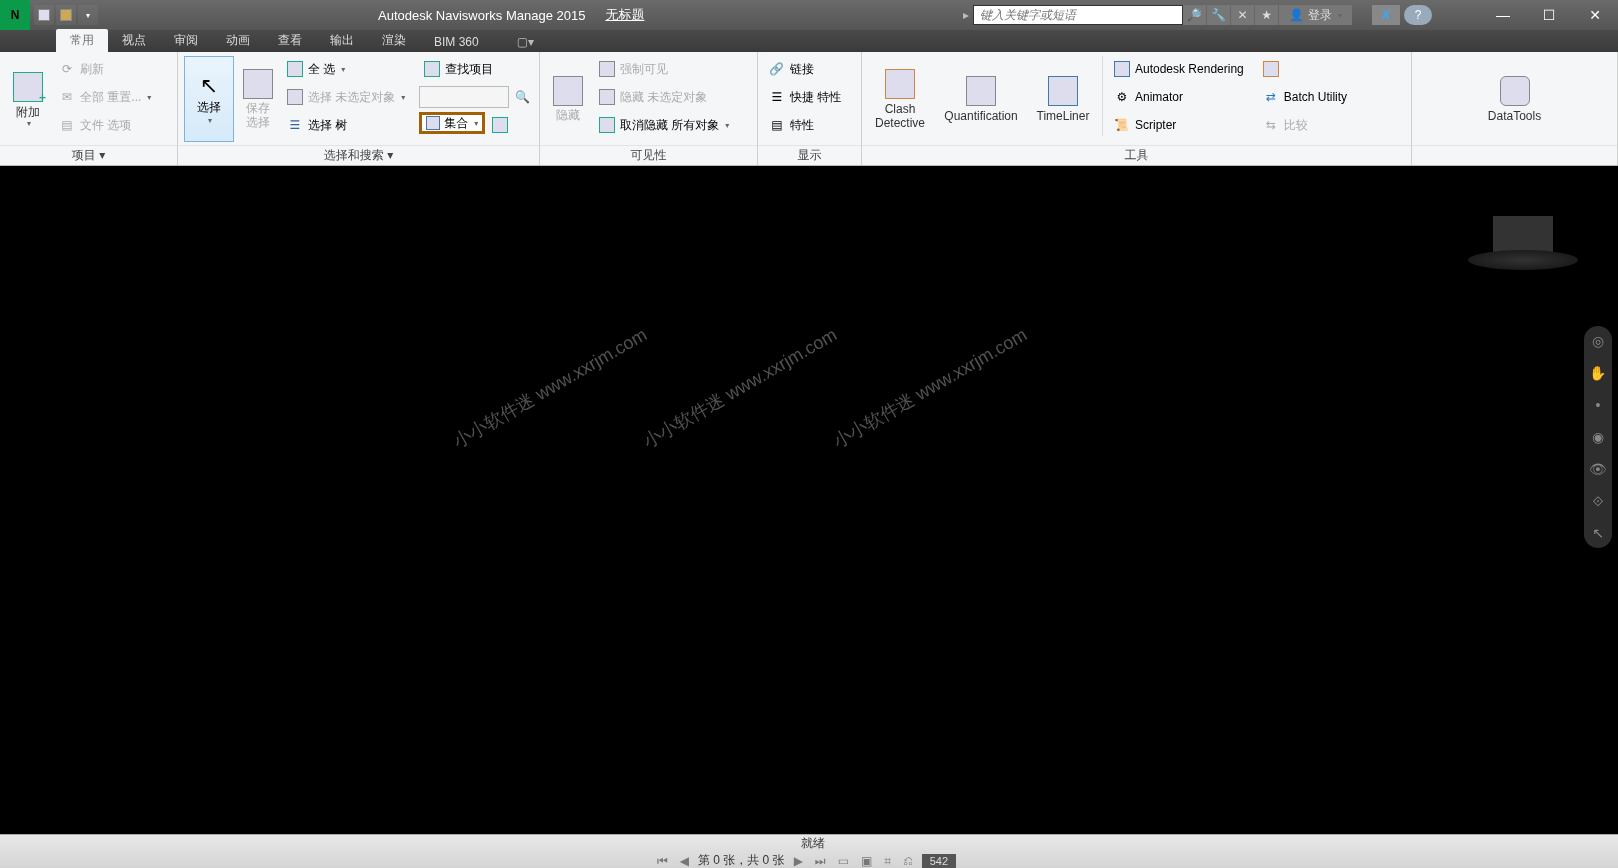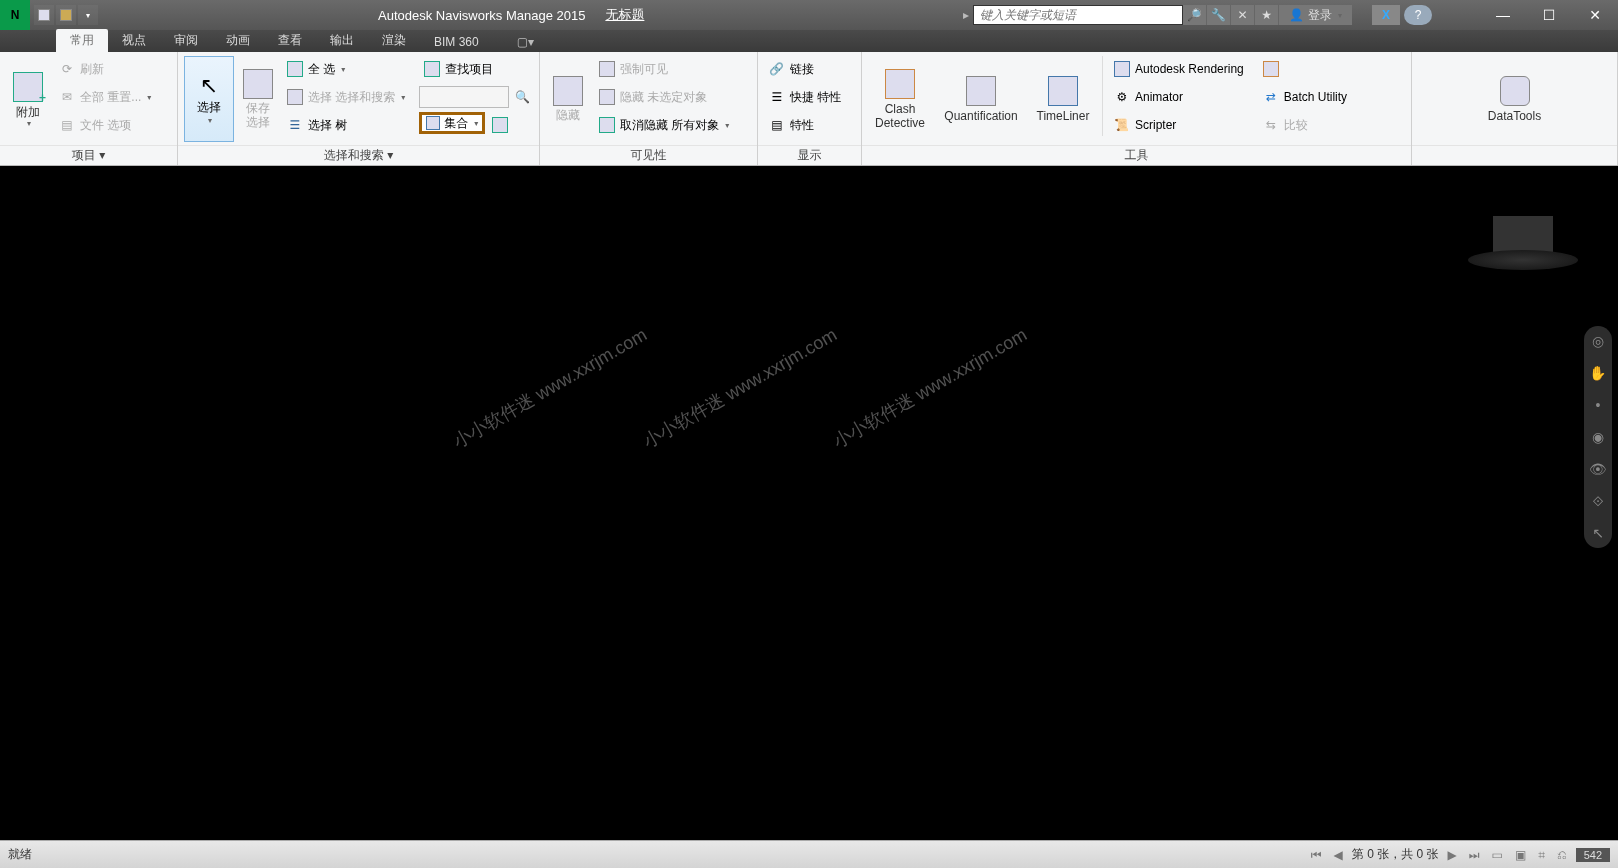--- a/index.html
+++ b/index.html
@@ -53,21 +53,21 @@
     
     .viewport { flex: 1; background: #000; position: relative; }
     .watermark { position: absolute; color: #515151; font-size: 18px; transform: rotate(-30deg); white-space: nowrap; }
     .navcube { position: absolute; top: 50px; right: 50px; width: 90px; height: 70px; }
     .navcube .top3d { width: 60px; height: 38px; background: #333; margin: 0 auto; }
     .navcube .disc { width: 110px; height: 20px; border-radius: 50%; background: radial-gradient(#333, #111); margin-left: -10px; margin-top: -4px; }
     .nav-toolbar { position: absolute; right: 6px; top: 160px; width: 28px; background: #2d2d2d; border-radius: 14px; padding: 6px 0; display: flex; flex-direction: column; align-items: center; gap: 14px; }
     .nav-tool { width: 18px; height: 18px; color: #888; cursor: pointer; display:flex; align-items:center; justify-content:center; font-size:14px; }
 
     
-    .statusbar { height: 28px; background: linear-gradient(#e8e8e8, #d4d4d4); border-top: 1px solid #aaa; display: flex; align-items: center; font-size: 12px; color: #333; }
+    .statusbar { height: 34px; background: linear-gradient(#e8e8e8, #d4d4d4); border-top: 1px solid #aaa; display: flex; align-items: center; font-size: 12px; color: #333; flex-direction: column; }
     .status-left { padding-left: 8px; flex: 1; }
     .status-right { display: flex; align-items: center; gap: 6px; padding-right: 8px; }
     .sb-btn { padding: 0 3px; color: #777; cursor: pointer; }
     .sb-num { background: #555; color: #ddd; padding: 1px 8px; font-size: 11px; }
     
     
     .ico-sq { width: 16px; height: 16px; border: 1px solid #888; background: #dde; }
     .ico-green { border-color: #2a8; }
     .ico-blue { border-color: #47a; }
     .ico-orange { border-color: #c84; }
@@ -181,21 +181,21 @@
             <span class="icon">
               <div class="ico-sq ico-green"></div>
             </span>
             <span>全 选</span>
             <span class="dd">▾</span>
           </div>
         <div class="small-btn disabled">
             <span class="icon">
               <div class="ico-sq"></div>
             </span>
-            <span>选择 选择和搜索</span>
+            <span>选择 未选定对象</span>
             <span class="dd">▾</span>
           </div>
         <div class="small-btn">
             <span class="icon" style="color:#369;">☰</span>
             <span>选择 树</span>
           </div>
       </div>
       <div class="col" style="margin-left:6px;">
         <div class="small-btn">
             <span class="icon">

